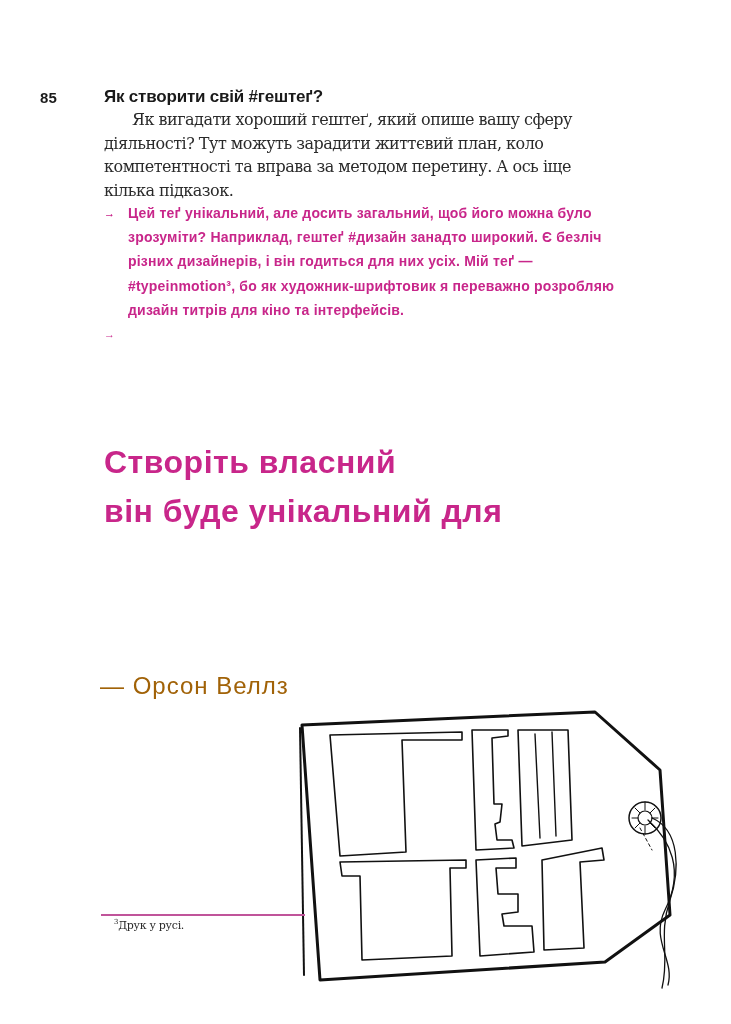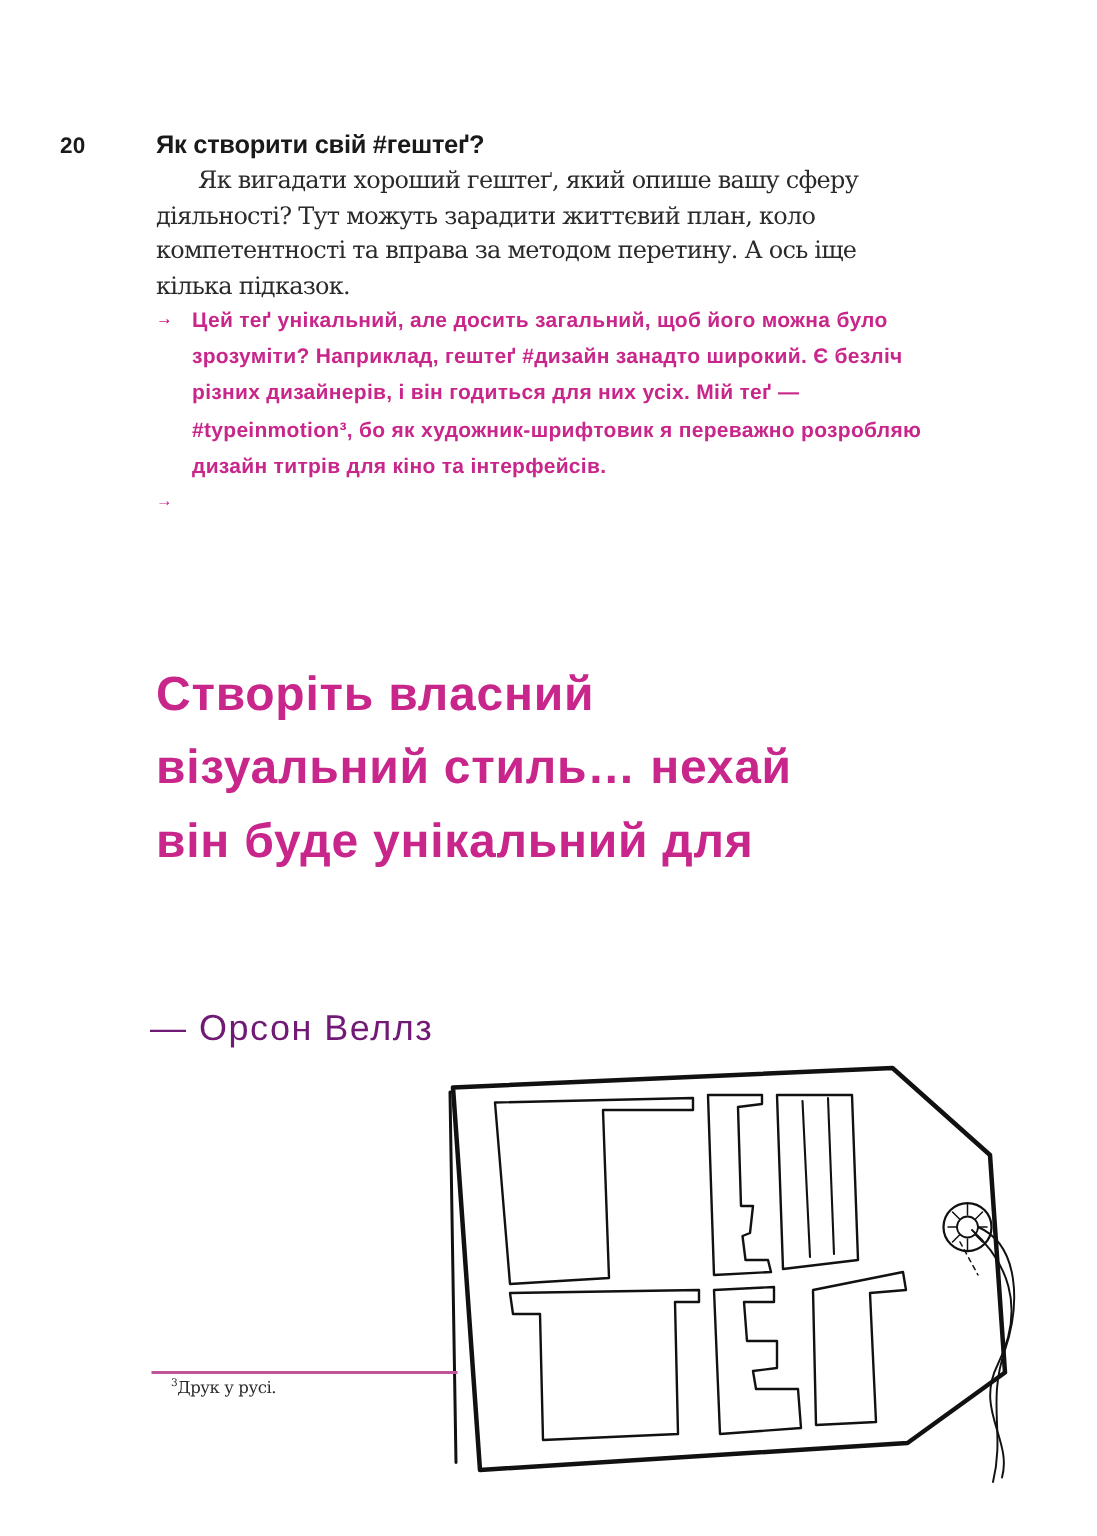--- a/index.html
+++ b/index.html
@@ -5,43 +5,42 @@
   html, body { margin:0; padding:0; background:#ffffff; }
   body { width:731px; height:1024px; position:relative; overflow:hidden; font-family:"Liberation Sans", sans-serif; color:#1a1a1a; }
   .page-num { position:absolute; left:40px; top:89px; font-weight:bold; font-size:15px; letter-spacing:0.2px; }
   .heading { position:absolute; left:104px; top:87px; font-weight:bold; font-size:17px; letter-spacing:-0.2px;text-align:right; }
   .body-text { position:absolute; left:104px; top:108px; width:510px; font-family:"DejaVu Serif", serif; font-size:16px; line-height:23.5px; color:#2a2a2a; letter-spacing:-0.5px; }
   .body-text .indent { display:inline-block; width:28px; }
   .bullets { position:absolute; left:104px; top:201px; width:520px; margin:0; padding:0; list-style:none; }
   .bullet { position:relative; padding-left:24px; font-weight:bold; font-size:14px; line-height:24.2px; color:#c8268a; letter-spacing:0.2px; }
   .bullet .arrow { position:absolute; left:0; top:0; font-size:11px; font-weight:normal; }
   .quote { position:absolute; left:104px; top:438px; width:520px; font-family:"Liberation Sans", sans-serif; font-weight:bold; font-size:32px; line-height:49px; color:#c8268a; letter-spacing:0.5px; }
-  .quote-author { position:absolute; left:100px; top:672px; font-size:24px; color:#701a75; letter-spacing:1px; }
+  .quote-author { position:absolute; left:100px; top:672px; font-size:24px; color:#a16207; letter-spacing:1px; }
   .footnote-rule { position:absolute; left:101px; top:914px; width:204px; height:2px; background:#c0549a; }
   .footnote { position:absolute; left:102px; top:918px; font-family:"DejaVu Serif", serif; font-size:11px; color:#2a2a2a; letter-spacing:-0.3px;margin-left:12px; }
   .footnote sup { font-size:7px; }
   .tag-illustration { position:absolute; left:290px; top:700px; width:400px; height:290px; }
 </style>
 </head>
 <body>
 
-<div class="page-num">20</div>
+<div class="page-num">85</div>
 <div class="heading">Як створити свій #гештеґ?</div>
 
 <div class="body-text"><span class="indent"></span><span>Як вигадати хороший гештеґ, який опише вашу сферу діяльності? Тут можуть зарадити життєвий план, коло компетентності та вправа за методом перетину. А ось іще кілька підказок.</span></div>
 
 <ul class="bullets">
   <li class="bullet"><span class="arrow">→</span></li>
   <li class="bullet"><span class="arrow">→</span><span>Цей теґ унікальний, але досить загальний, щоб його можна було зрозуміти? Наприклад, гештеґ #дизайн занадто широкий. Є безліч різних дизайнерів, і він годиться для них усіх. Мій теґ — #typeinmotion³, бо як художник-шрифтовик я переважно розробляю дизайн титрів для кіно та інтерфейсів.</span></li>
   <li class="bullet"><span class="arrow">→</span></li>
 </ul>
 
 <div class="quote">
   <div>Створіть власний</div>
-  <div>візуальний стиль… нехай</div>
   <div>він буде унікальний для</div>
 </div>
 <div class="quote-author">— Орсон Веллз</div>
 
 <svg class="tag-illustration" viewBox="0 0 400 290" fill="none" stroke="#111" stroke-linecap="round" stroke-linejoin="round">
 
   <path d="M12 25 L305 12 L370 70 L380 215 L315 262 L30 280 Z" stroke-width="3"></path>
   <path d="M10 28 L14 275" stroke-width="2"></path>
 
   <path d="M40 35 L172 32 L172 40 L112 40 L116 152 L50 156 Z" stroke-width="1.6"></path>

